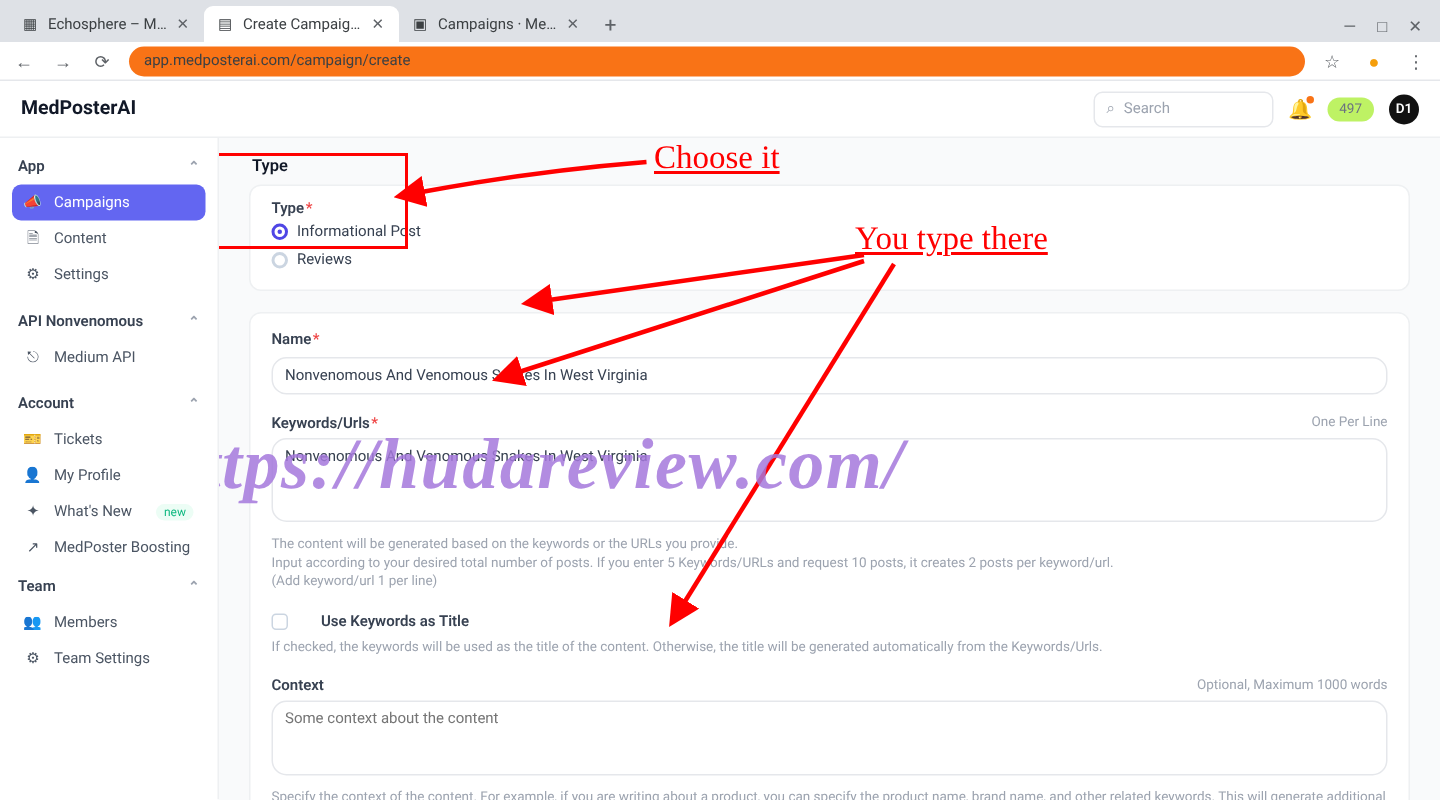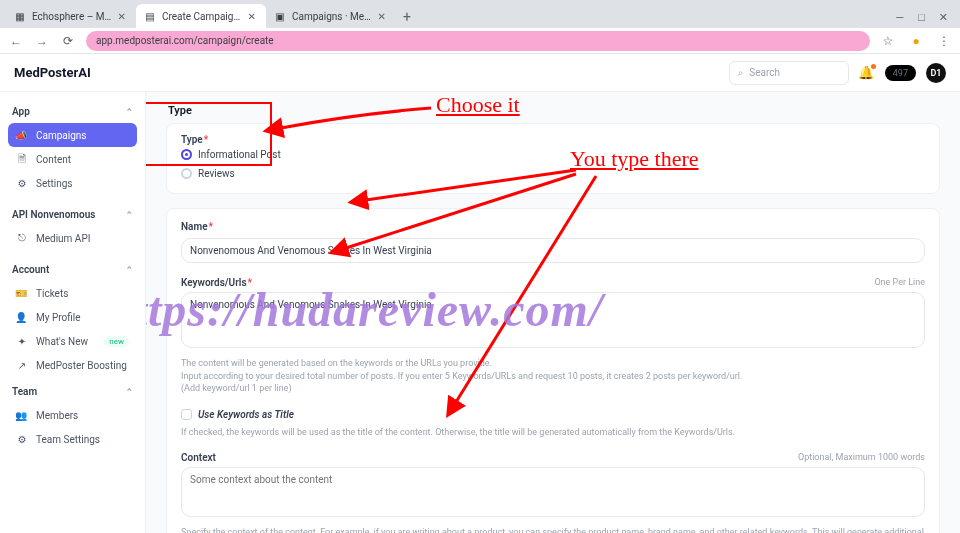--- a/index.html
+++ b/index.html
@@ -11,31 +11,31 @@
   .tab { height:24px; padding:0 10px 0 8px; display:flex; align-items:center; gap:6px; font-size:10px; color:#3c4043; border-radius:6px 6px 0 0; max-width:130px; position:relative; }
   .tab.active { background:#fff; }
   .tab.inactive { background:transparent; }
   .tab-ico { width:12px; height:12px; display:inline-flex; align-items:center; justify-content:center; flex:0 0 12px; }
   .tab-title { white-space:nowrap; overflow:hidden; text-overflow:ellipsis; flex:1; }
   .tab-x { font-size:10px; color:#5f6368; }
   .tab-plus { width:22px; height:22px; display:flex; align-items:center; justify-content:center; color:#5f6368; font-size:14px; }
   .chrome-ctrls { margin-left:auto; display:flex; gap:14px; padding:4px 6px; color:#5f6368; font-size:11px; }
   .chrome-addr { height:26px; background:#fff; display:flex; align-items:center; gap:10px; padding:0 8px; border-bottom:1px solid #e5e7eb; }
   .nav-ico { width:16px; height:16px; display:flex; align-items:center; justify-content:center; color:#5f6368; font-size:12px; }
-  .urlbar { flex:1; height:20px; border-radius:10px; background:#f9a8d4; display:flex; align-items:center; padding:0 10px; font-size:10px; color:#3c4043; }
+  .urlbar { flex:1; height:20px; border-radius:10px; background:#f97316; display:flex; align-items:center; padding:0 10px; font-size:10px; color:#3c4043; }
   .chrome-right { display:flex; align-items:center; gap:12px; color:#5f6368; font-size:12px; }
 
   
   .app-header { height:38px; display:flex; align-items:center; padding:0 14px; border-bottom:1px solid #eef0f2; }
   .brand { font-weight:700; font-size:13px; color:#111827; }
   .hdr-right { margin-left:auto; display:flex; align-items:center; gap:10px; }
   .search-box { width:120px; height:24px; border:1px solid #e5e7eb; border-radius:6px; display:flex; align-items:center; gap:6px; padding:0 8px; color:#9ca3af; font-size:10px; }
   .bell { position:relative; color:#6b7280; font-size:13px; }
   .bell::after { content:""; width:5px; height:5px; background:#f97316; border-radius:50%; position:absolute; top:-1px; right:-1px; }
-  .pill-badge { background:#000000; color:#6b7280; font-size:9px; padding:3px 8px; border-radius:10px; }
+  .pill-badge { background:#bef264; color:#6b7280; font-size:9px; padding:3px 8px; border-radius:10px; }
   .avatar { width:20px; height:20px; border-radius:50%; background:#111; color:#fff; display:flex; align-items:center; justify-content:center; font-size:9px; font-weight:600; }
 
   
   .app-body { display:flex; height:calc(533px - 28px - 26px - 38px); }
   .sidebar { width:146px; border-right:1px solid #eef0f2; padding:8px 8px 0 8px; overflow:hidden; flex:0 0 146px; }
   .side-sec { font-size:10px; color:#374151; font-weight:600; padding:6px 4px; display:flex; align-items:center; justify-content:space-between; }
   .side-chev { color:#9ca3af; font-size:9px; }
   .side-item { display:flex; align-items:center; gap:8px; padding:6px 8px; border-radius:6px; font-size:10px; color:#4b5563; cursor:pointer; }
   .side-item.active { background:#6366f1; color:#fff; }
   .side-ico { width:12px; height:12px; display:inline-flex; align-items:center; justify-content:center; font-size:10px; }
@@ -51,21 +51,21 @@
   .req::after { content:"*"; color:#ef4444; margin-left:1px; }
   .radio-row { display:flex; align-items:center; gap:6px; font-size:10px; color:#374151; padding:4px 0; }
   .radio-dot { width:11px; height:11px; border-radius:50%; border:2px solid #cbd5e1; display:inline-block; position:relative; }
   .radio-dot.sel { border-color:#4f46e5; }
   .radio-dot.sel::after { content:""; position:absolute; inset:2px; background:#4f46e5; border-radius:50%; }
 
   .input, .textarea { width:100%; border:1px solid #e5e7eb; border-radius:10px; padding:6px 8px; font-size:10px; color:#374151; font-family:inherit; }
   .textarea { height:56px; resize:none; }
   .row-between { display:flex; align-items:flex-start; justify-content:space-between; margin-bottom:4px; }
   .helper { font-size:9px; color:#9ca3af; margin-top:6px; line-height:1.4; }
-  .check-row { display:flex; align-items:center; gap:6px; font-size:10px; color:#374151; padding-top:4px;font-style:italic; }
+  .check-row { display:flex; align-items:center; gap:22px; font-size:10px; color:#374151; padding-top:4px; }
   .chk { width:11px; height:11px; border:1.5px solid #cbd5e1; border-radius:3px; display:inline-flex; align-items:center; justify-content:center; font-size:8px; color:#fff; }
 
   
   .annot { position:absolute; top:0; left:0; right:0; pointer-events:none; }
   .red-rect { position:absolute; border:2px solid #ff0000; }
   .ann-text { position:absolute; color:#ff0000; font-family:"Comic Sans MS","Segoe Script",cursive; font-size:22px; font-weight:400; white-space:nowrap;text-decoration:underline; }
   svg.arrows { position:absolute; top:0; left:0; width:100%; height:460px; overflow:visible; }
 
   .watermark { position:absolute; top:190px; left:-40px; font-family:"Comic Sans MS","Segoe Script",cursive; font-weight:700; font-style:italic; font-size:48px; letter-spacing:1px; color:rgba(165,120,220,0.85); pointer-events:none; white-space:nowrap; }
 </style>

